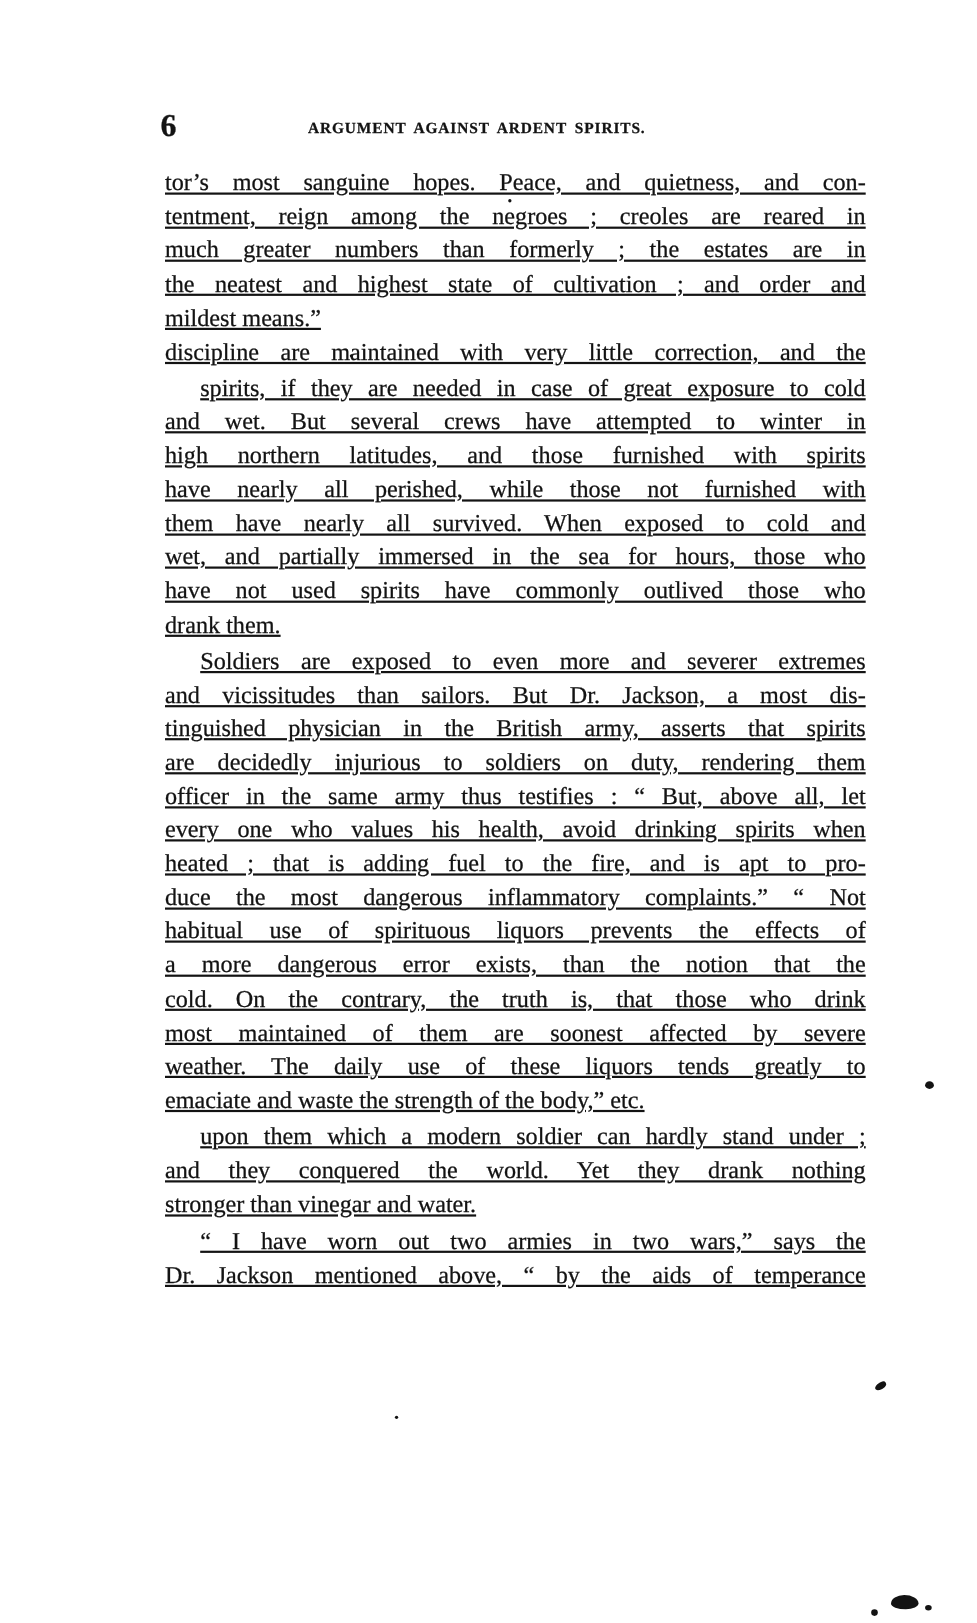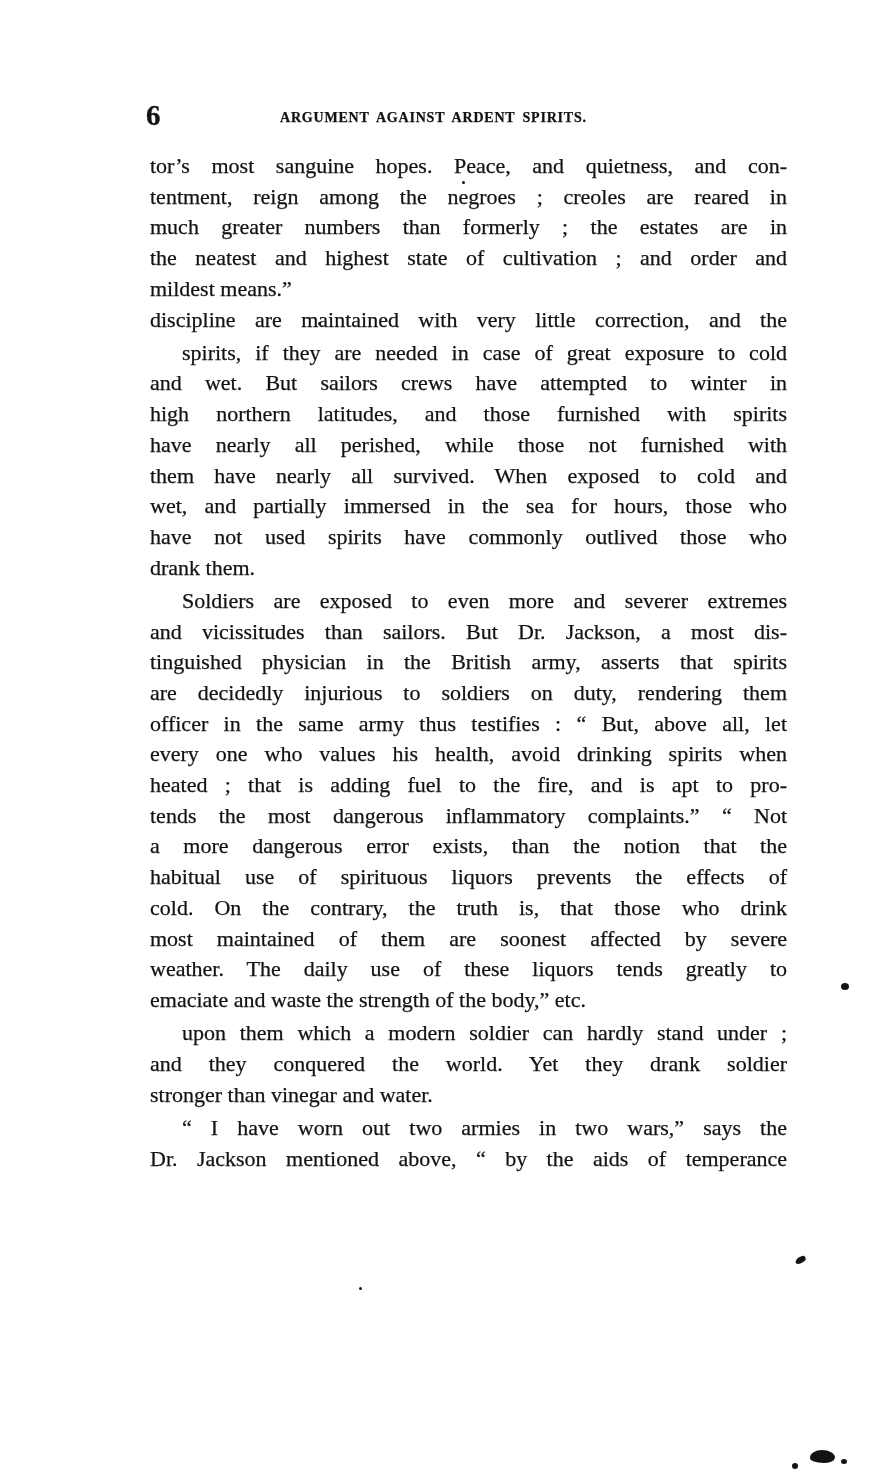--- a/index.html
+++ b/index.html
@@ -43,20 +43,21 @@
     top: 151px;
     width: 637px;
     font-size: 22px;
     line-height: 30.7px;
     -webkit-text-stroke: 0.25px currentColor;
   }
   .paragraph + .paragraph { margin-top: 2.5px; }
   .line {
     text-align: justify;
     text-align-last: justify;
+    text-decoration: underline;
   }
   .line.line-last { text-align-last: left; }
   .paragraph.indented .line:first-child { text-indent: 32px; }
   .ink {
     position: absolute;
     background: #131313;
   }
   .ink.speck { border-radius: 50%; }
   .ink.dot   { border-radius: 50%; }
   .ink.comma { border-radius: 60% 40% 50% 50%; transform: rotate(-28deg); }
@@ -75,47 +76,47 @@
       <div class="paragraph">
         <div class="line">tor’s most sanguine hopes. Peace, and quietness, and con-</div>
         <div class="line">tentment, reign among the negroes ; creoles are reared in</div>
         <div class="line">much greater numbers than formerly ; the estates are in</div>
         <div class="line">the neatest and highest state of cultivation ; and order and</div>
         <div class="line line-last">mildest means.”</div>
         <div class="line">discipline are maintained with very little correction, and the</div>
       </div>
       <div class="paragraph indented">
         <div class="line">spirits, if they are needed in case of great exposure to cold</div>
-        <div class="line">and wet. But sailors crews have attempted to winter in</div>
+        <div class="line">and wet. But several crews have attempted to winter in</div>
         <div class="line">high northern latitudes, and those furnished with spirits</div>
         <div class="line">have nearly all perished, while those not furnished with</div>
         <div class="line">them have nearly all survived. When exposed to cold and</div>
         <div class="line">wet, and partially immersed in the sea for hours, those who</div>
         <div class="line">have not used spirits have commonly outlived those who</div>
         <div class="line line-last">drank them.</div>
       </div>
       <div class="paragraph indented">
         <div class="line">Soldiers are exposed to even more and severer extremes</div>
         <div class="line">and vicissitudes than sailors. But Dr. Jackson, a most dis-</div>
         <div class="line">tinguished physician in the British army, asserts that spirits</div>
         <div class="line">are decidedly injurious to soldiers on duty, rendering them</div>
         <div class="line">officer in the same army thus testifies : “ But, above all, let</div>
         <div class="line">every one who values his health, avoid drinking spirits when</div>
         <div class="line">heated ; that is adding fuel to the fire, and is apt to pro-</div>
-        <div class="line">tends the most dangerous inflammatory complaints.” “ Not</div>
+        <div class="line">duce the most dangerous inflammatory complaints.” “ Not</div>
+        <div class="line">habitual use of spirituous liquors prevents the effects of</div>
         <div class="line">a more dangerous error exists, than the notion that the</div>
-        <div class="line">habitual use of spirituous liquors prevents the effects of</div>
         <div class="line">cold. On the contrary, the truth is, that those who drink</div>
         <div class="line">most maintained of them are soonest affected by severe</div>
         <div class="line">weather. The daily use of these liquors tends greatly to</div>
         <div class="line line-last">emaciate and waste the strength of the body,” etc.</div>
       </div>
       <div class="paragraph indented">
         <div class="line">upon them which a modern soldier can hardly stand under ;</div>
-        <div class="line">and they conquered the world. Yet they drank soldier</div>
+        <div class="line">and they conquered the world. Yet they drank nothing</div>
         <div class="line line-last">stronger than vinegar and water.</div>
       </div>
       <div class="paragraph indented">
         <div class="line">“ I have worn out two armies in two wars,” says the</div>
         <div class="line">Dr. Jackson mentioned above, “ by the aids of temperance</div>
       </div>
     </div>
 
   <div id="artifacts-layer">
       <span class="ink speck" style="left: 462px; top: 181px; width: 3px; height: 3px;"></span>

